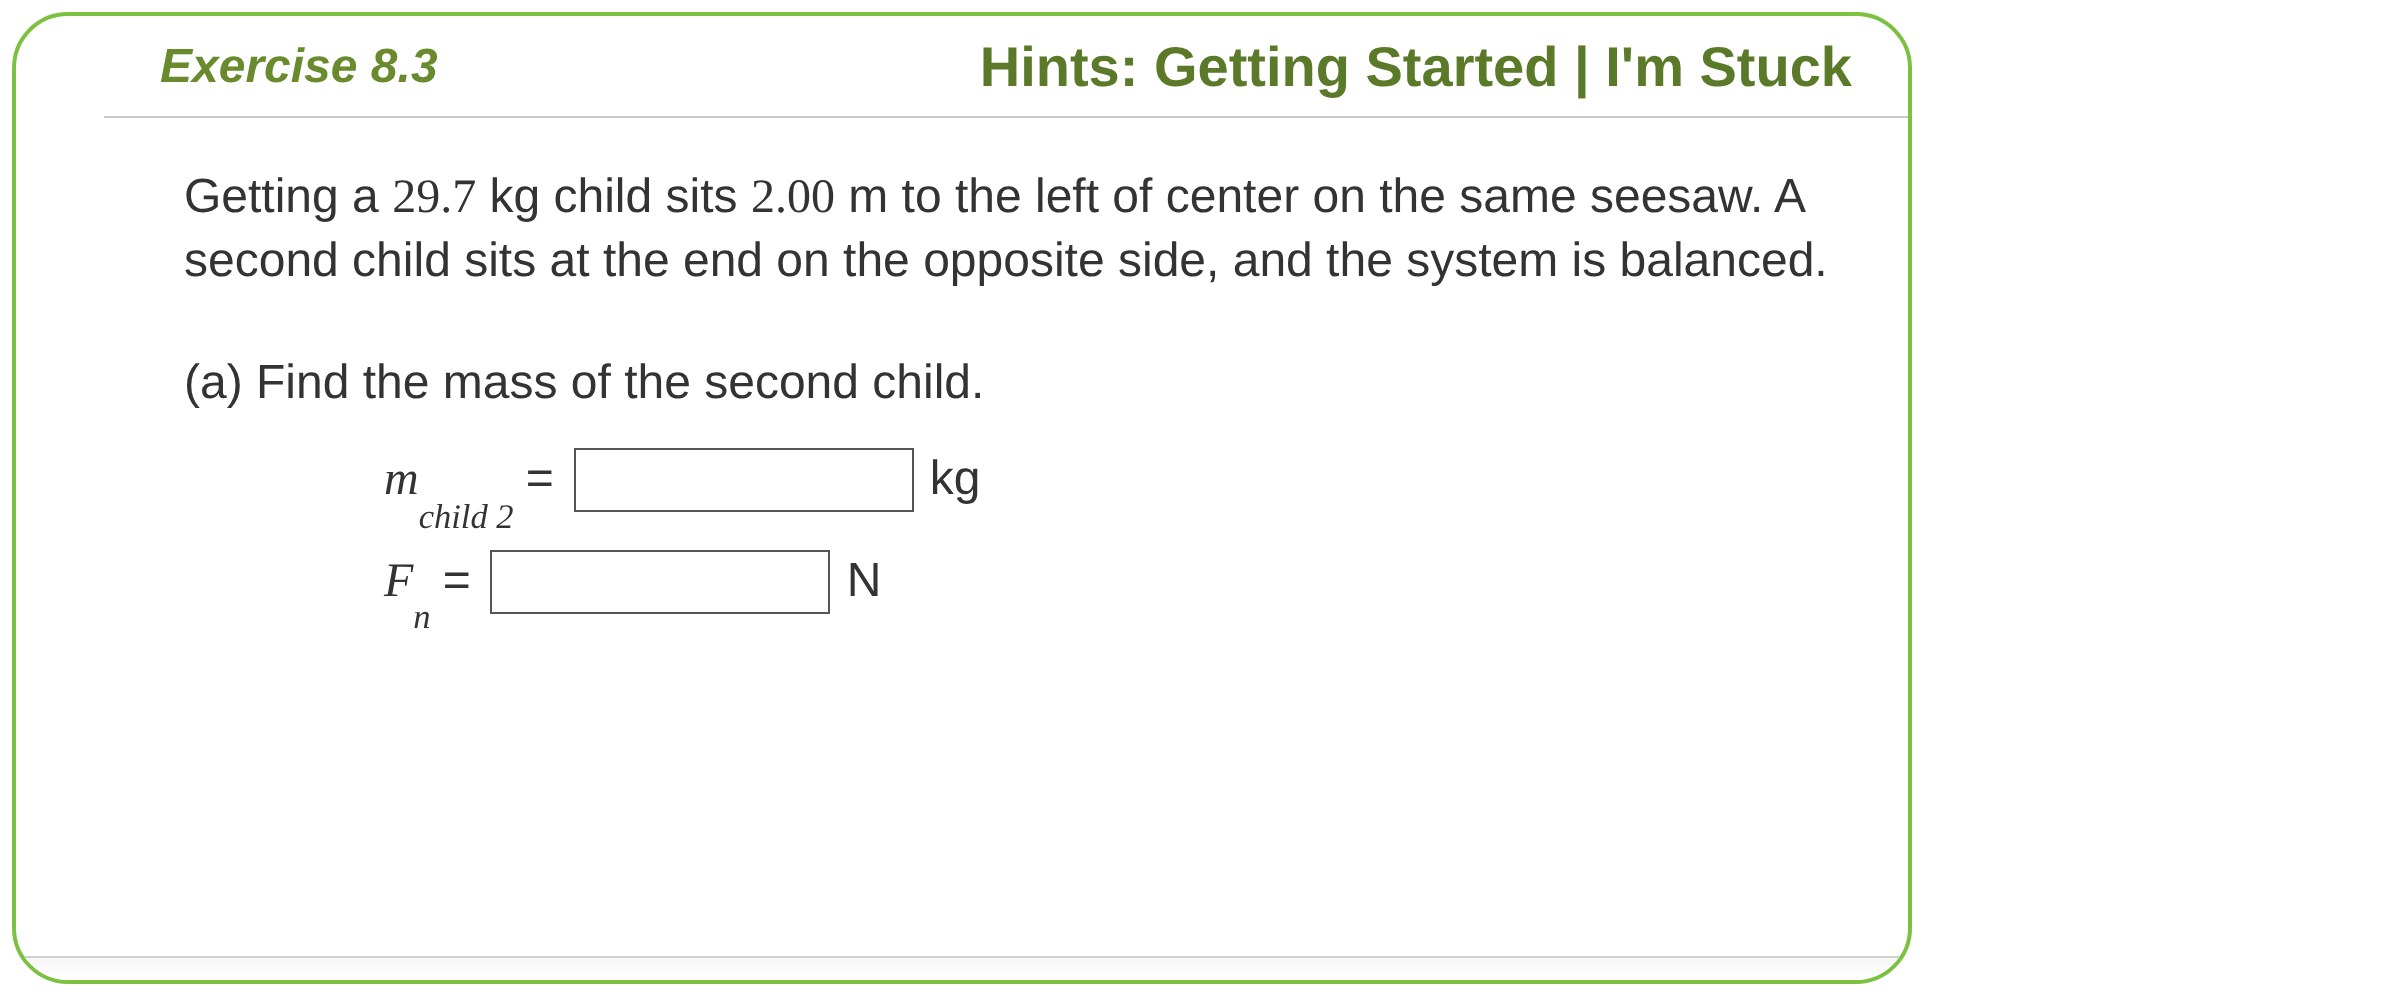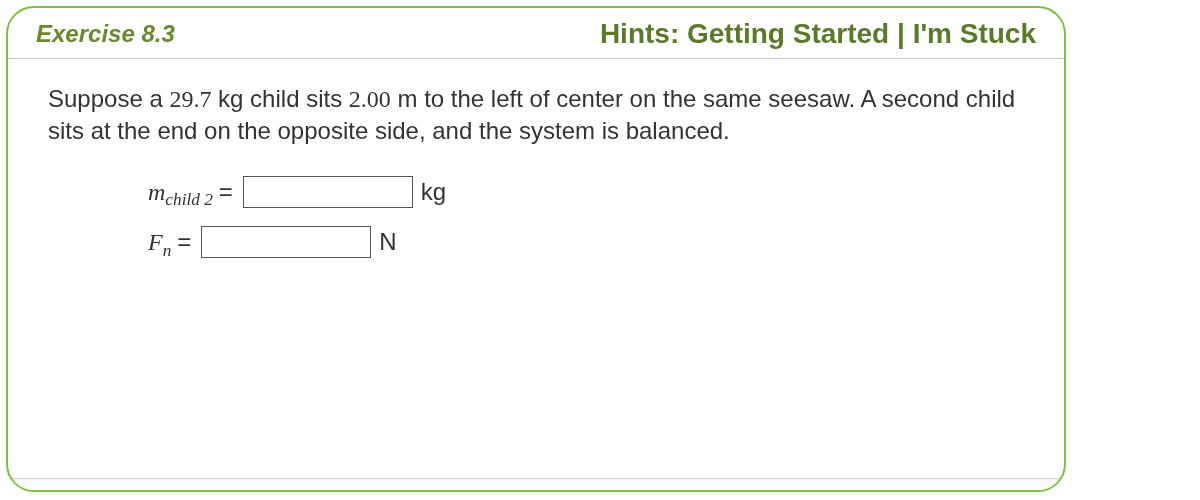--- a/index.html
+++ b/index.html
@@ -6,28 +6,29 @@
       box-sizing: border-box;
       margin: 0;
       padding: 0;
     }
     body {
       font-family: Verdana, Geneva, sans-serif;
       background: #fff;
       padding: 6px;
     }
     .card {
-      width: 1060px;
+      width: 950px;
       height: 486px;
       background: #fff;
       border: 2px solid #7cc142;
       border-radius: 28px;
       position: relative;
       box-shadow: inset 0 0 0 1px rgba(255,255,255,0.5);
       overflow: hidden;
+      padding-left: 44px;
     }
     .header {
       display: flex;
       justify-content: space-between;
       align-items: center;
       padding: 10px 28px 8px 28px;
       border-bottom: 1px solid #c9c9c9;
     }
     .exercise-title {
       color: #6a8a2e;
@@ -71,21 +72,21 @@
     .var {
       font-style: italic;
       font-family: Georgia, 'Times New Roman', serif;
     }
     .sub {
       font-style: italic;
       font-size: 0.72em;
       vertical-align: sub;
       font-family: Georgia, 'Times New Roman', serif;
       position: relative;
-      top: 8px;
+      top: 18px;
     }
     .eq {
       margin: 0 10px 0 6px;
       font-family: Verdana, sans-serif;
     }
     .answer-input {
       width: 170px;
       height: 32px;
       border: 1px solid #555;
       font-size: 20px;
@@ -115,23 +116,24 @@
     <div class="hints">
       <span>Hints:</span>
       <span class="link">Getting Started</span>
       <span class="divider">|</span>
       <span class="link">I'm Stuck</span>
     </div>
   </div>
 
   <div class="body">
     <div class="problem-text">
-      <span>Suppose a </span><span class="num">29.7</span><span> kg child sits </span><span class="num">2.00</span><span> m to the left of center on the same seesaw. A second child sits at the end on the opposite side, and the system is balanced.</span>
+      <span>Getting a </span><span class="num">29.7</span><span> kg child sits </span><span class="num">2.00</span><span> m to the left of center on the same seesaw. A second child sits at the end on the opposite side, and the system is balanced.</span>
     </div>
 
+    <div class="part-label">(a) Find the mass of the second child.</div>
     <div class="answer-row">
       <span class="var">m</span>
         <span class="sub">child 2</span>
       <span class="eq">=</span>
       <input type="text" class="answer-input" style="">
       <span class="unit">kg</span>
     </div>
 
     <div class="answer-row">
       <span class="var">F</span>

